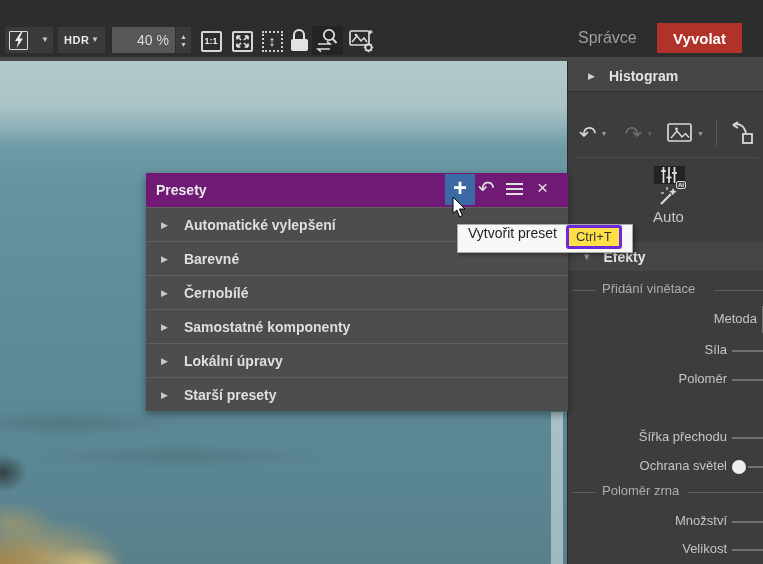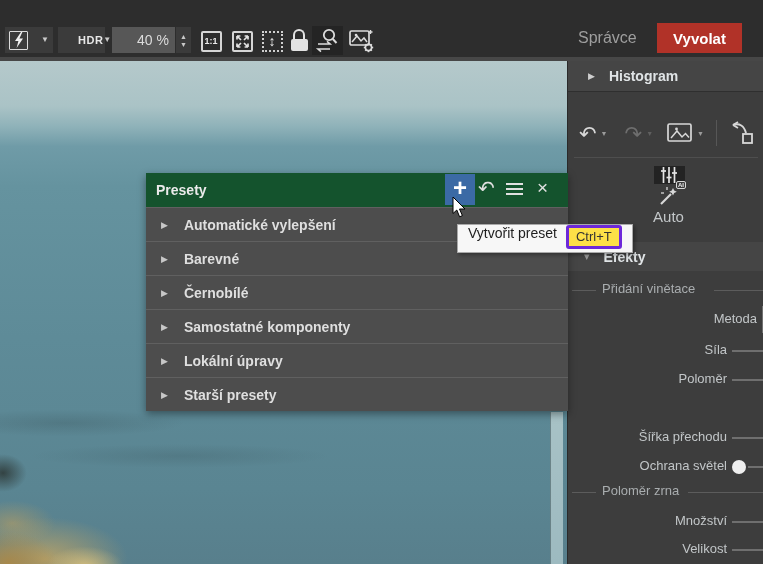--- a/index.html
+++ b/index.html
@@ -11,21 +11,21 @@
     -webkit-font-smoothing:antialiased;
   }
   
   .topbar { position:absolute; left:0; top:0; width:763px; height:57px; background:#2d2d2d; z-index:5; }
   .topbar-strip { position:absolute; left:0; top:57px; width:763px; height:4px; background:#474747; z-index:5; }
   .tb-group { position:absolute; top:27px; height:26px; background:#3b3b3b; display:flex; align-items:center; }
   .flash-group { left:5px; width:48px; padding:0 4px; justify-content:space-between; }
   .bolt-box { width:19px; height:19px; border:1.5px solid #dcdcdc; border-radius:1px; display:flex; align-items:center; justify-content:center; }
   .caret { font-size:8px; color:#c9c9c9; line-height:1; }
   .hdr-group { left:58px; width:47px; padding:0 6px; justify-content:space-between; }
-  .hdr-label { font-size:11px; font-weight:bold; color:#e8e8e8; letter-spacing:.5px;margin-left:14px; }
+  .hdr-label { font-size:11px; font-weight:bold; color:#e8e8e8; letter-spacing:.5px; }
   .zoom-field { position:absolute; left:112px; top:27px; width:63px; height:26px; background:#575757; color:#dcdcdc; font-size:14px; text-align:right; padding:5px 6px 0 0; }
   .zoom-spinner { position:absolute; left:176px; top:27px; width:15px; height:26px; background:#3b3b3b; display:flex; flex-direction:column; align-items:center; justify-content:center; gap:1px; }
   .zoom-spinner span { font-size:7px; color:#c9c9c9; line-height:1; }
   .tb-icon { position:absolute; top:28px; width:26px; height:26px; display:flex; align-items:center; justify-content:center; }
   .box-icon { width:21px; height:21px; border:2px solid #d6d6d6; border-radius:2px; display:flex; align-items:center; justify-content:center; }
   .one2one-text { font-size:9px; font-weight:bold; color:#ececec; }
   .fit-box { width:21px; height:21px; border:2px dotted #cfcfcf; display:flex; align-items:center; justify-content:center; }
   .updown-glyph { font-size:14px; font-weight:bold; color:#ececec; line-height:1; }
   .lock-icon { position:absolute; left:289px; top:29px; width:20px; height:24px; }
   .lock-shackle { width:12px; height:10px; border:2.5px solid #e2e2e2; border-bottom:none; border-radius:6px 6px 0 0; margin:0 auto; }
@@ -79,21 +79,21 @@
   .method-row { position:absolute; top:245px; left:0; width:196px; height:27px;margin-left:30px; }
   .method-label { position:absolute; right:37px; top:5px; font-size:13px; color:#c2c6c8; }
   .method-select { position:absolute; left:164px; top:0; width:44px; height:27px; background:#4b4b4b; border:1px solid #707070; color:#d2d2d2; font-size:13px; padding:5px 0 0 7px; overflow:hidden; }
   .slider-row { position:absolute; left:0; width:196px; height:20px; }
   .slider-label { position:absolute; right:37px; top:2px; font-size:13px; color:#c2c6c8; white-space:nowrap; }
   .slider-track { position:absolute; left:164px; right:0; top:10px; height:2px; background:#6f6f6f; }
   .slider-track.short { left:180px; }
   .slider-thumb { position:absolute; left:164px; top:4px; width:14px; height:14px; border-radius:50%; background:#efefef; }
   
   .presets { position:absolute; left:146px; top:173px; width:422px; height:238px; z-index:10; box-shadow:0 3px 8px rgba(0,0,0,.4); }
-  .presets-header { position:relative; height:34px; background:#14532d; display:flex; align-items:center; }
+  .presets-header { position:relative; height:34px; background:#701a75; display:flex; align-items:center; }
   .presets-title { font-size:14px; font-weight:bold; color:#ebebeb; margin-left:10px; }
   .ph-plus { position:absolute; left:299px; top:1px; width:30px; height:31px; background:#3b6aa5; color:#fff; font-size:24px; font-weight:bold; display:flex; align-items:center; justify-content:center; line-height:1; padding-bottom:3px; }
   .ph-undo { position:absolute; left:332px; top:3px; font-size:20px; color:#e0e0e0; }
   .ph-menu { position:absolute; left:360px; top:10px; width:17px; }
   .ph-menu div { height:2px; background:#e0e0e0; margin-bottom:3px; }
   .ph-close { position:absolute; left:391px; top:4px; font-size:19px; color:#e0e0e0; }
   .preset-row { height:34px; background:#4d4d4d; border-top:1px solid #606060; display:flex; align-items:center; }
   .preset-row .tri { font-size:9px; color:#c8c8c8; margin:0 16px 0 15px; }
   .preset-row .lbl { font-size:14px; font-weight:bold; color:#dfdfdf; }
   

